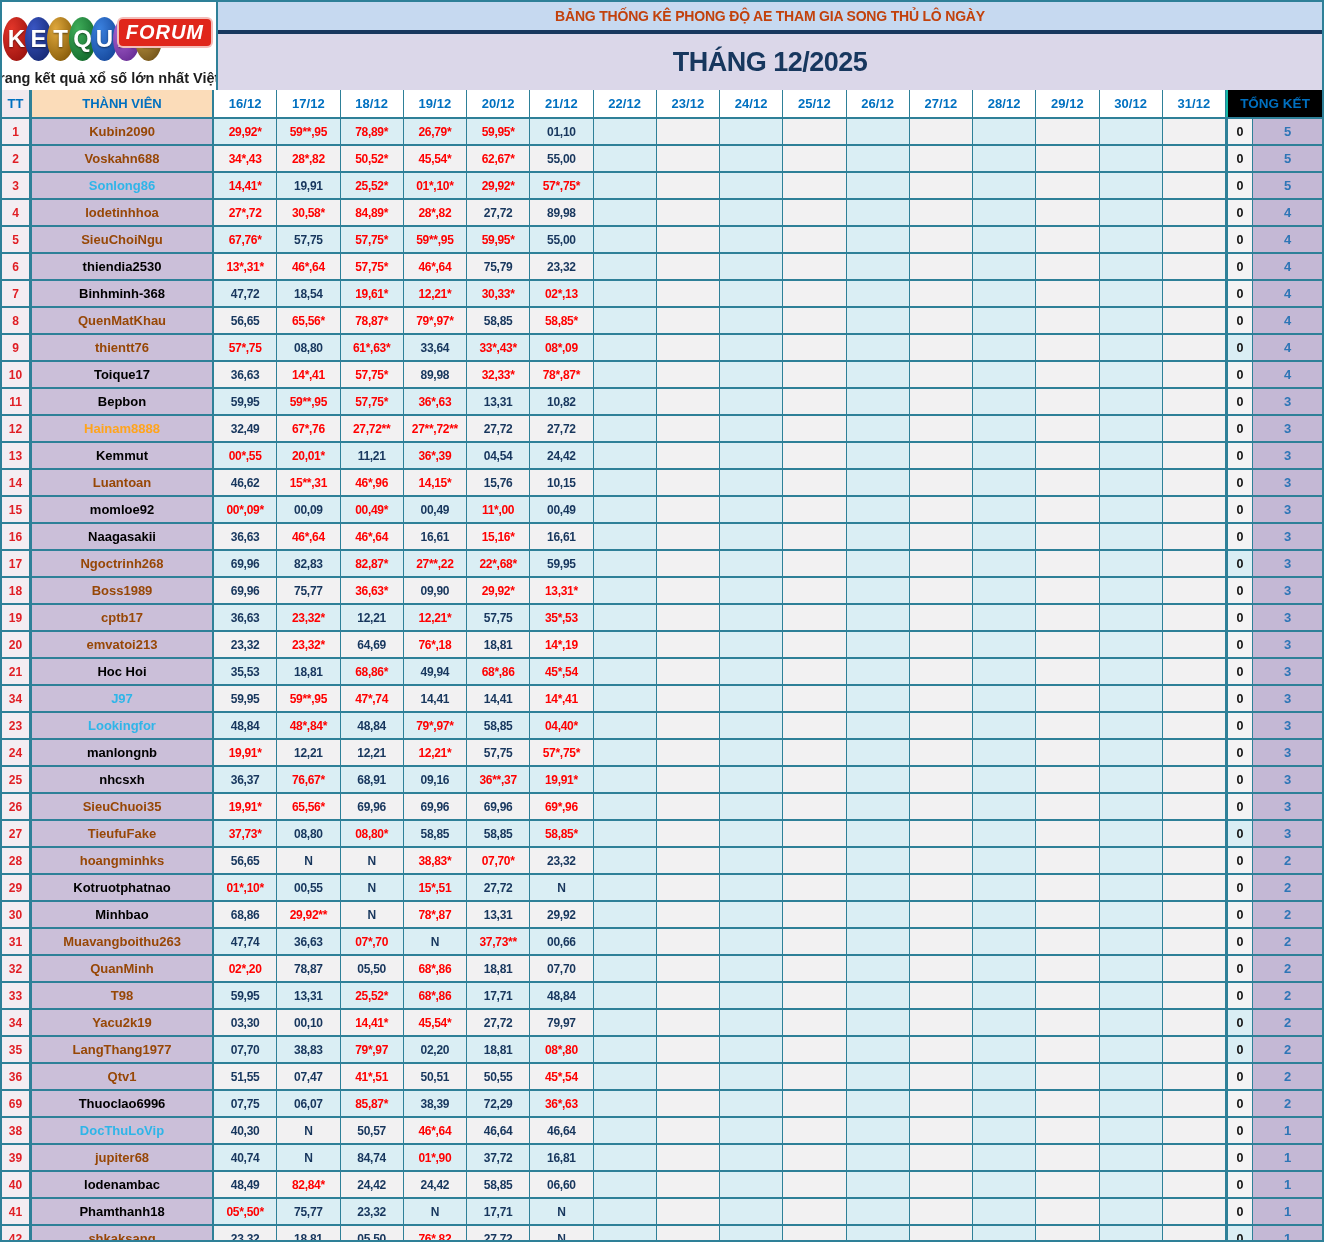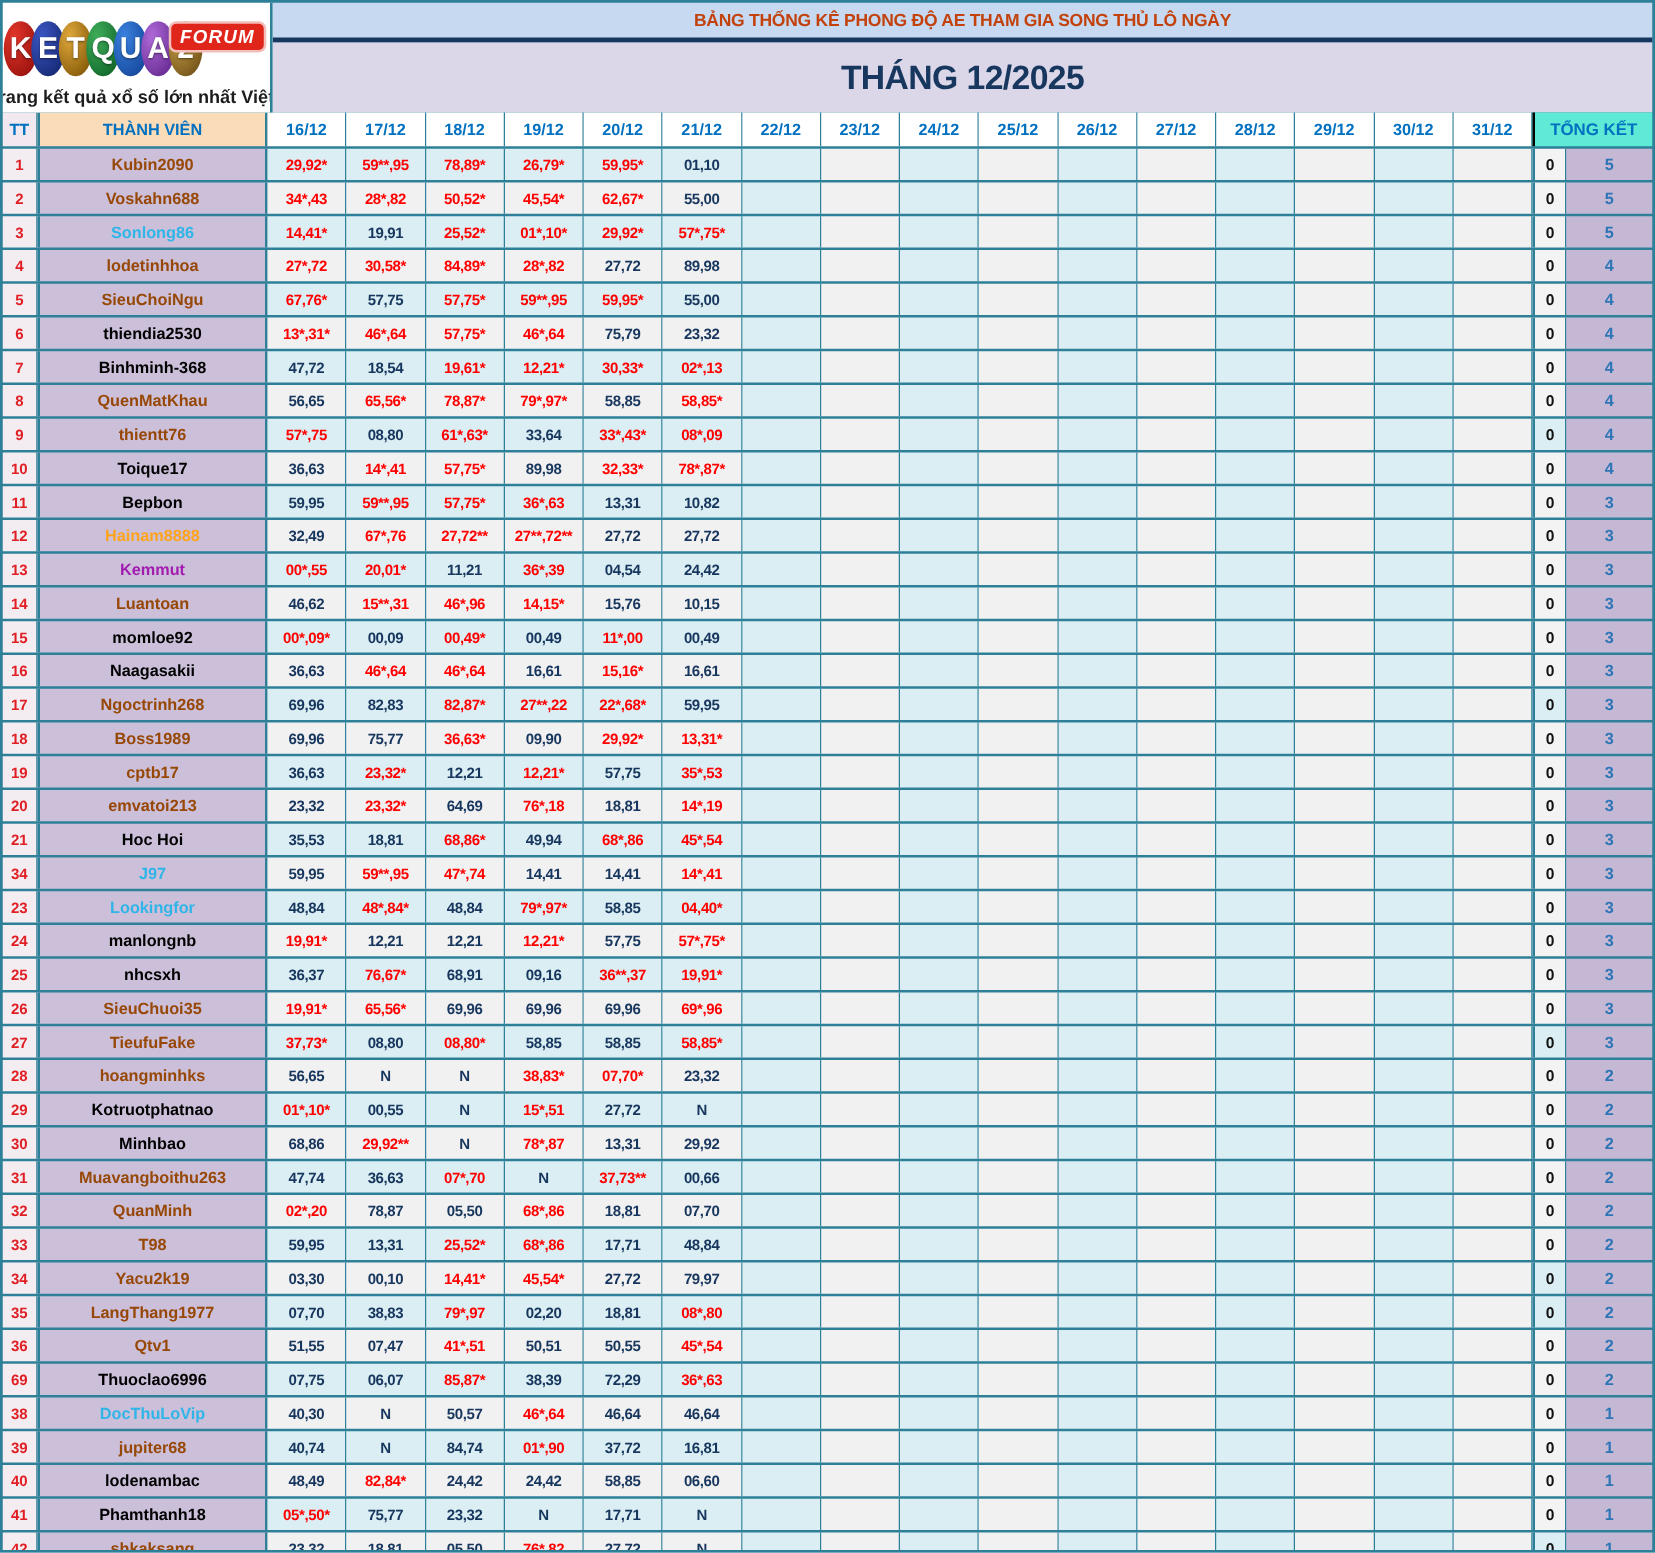--- a/index.html
+++ b/index.html
@@ -10,39 +10,39 @@
   }
   
   .masthead{display:flex;height:88px;background:#2E8098;}
   .logo-cell{width:214px;background:#ffffff;border-right:2px solid #2E8098;position:relative;overflow:hidden;flex:none;}
   .brand{position:absolute;left:1px;top:15px;display:flex;align-items:center;}
   .letter{width:27px;height:44px;border-radius:50%;margin-left:-5px;color:#fff;font-weight:bold;
     font-size:24px;display:flex;align-items:center;justify-content:center;flex:none;
     text-shadow:0 1px 2px rgba(0,0,0,.5);}
   .letter:first-child{margin-left:0;}
   .forum-badge{position:absolute;right:5px;top:17px;background:#E0261B;color:#fff;font-weight:bold;
-    font-style:italic;font-size:15px;padding:2px 7px;border-radius:4px;letter-spacing:1px;
+    font-style:italic;font-size:20px;padding:2px 7px;border-radius:4px;letter-spacing:1px;
     box-shadow:0 0 0 2px #f3bdb9;}
   .tagline{position:absolute;left:-3px;bottom:4px;white-space:nowrap;font-size:14.5px;font-weight:bold;color:#1d1d1d;}
   .title-stack{flex:1;display:flex;flex-direction:column;min-width:0;}
   .band1{height:28px;background:#C6D9F0;border-bottom:4px solid #17375E;display:flex;align-items:center;justify-content:center;}
   .band1-text{color:#c2410c;font-weight:bold;font-size:14px;letter-spacing:-0.2px;text-align:center;}
   .band2{flex:1;background:#DBD7E9;display:flex;align-items:center;justify-content:center;}
   .band2-text{color:#17375E;font-weight:bold;font-size:27px;letter-spacing:-0.5px;}
   
   .grid{display:grid;grid-template-columns:28px 184px repeat(16,1fr) 27px 69px;background:transparent;}
   .hrow{height:27px;border-bottom:2px solid #2E8098;}
   .drow{height:25px;border-bottom:2px solid #2E8098;}
   .drow:last-child{border-bottom:none;}
   .c,.hc{display:flex;align-items:center;justify-content:center;border-right:1px solid #2E8098;
     font-weight:bold;overflow:hidden;white-space:nowrap;min-width:0;}
   .hc{background:#ffffff;color:#0070C0;font-size:13px;}
   .tt-h{background:#F1E9EF;}
   .nm-h{background:#FBDCB9;border-left:2px solid #2E8098;border-right:2px solid #2E8098;}
-  .tk-h{background:#5eead4;grid-column:span 2;border-left:2px solid #000000;border-right:none;font-size:13.5px;}
+  .tk-h{background:#000000;grid-column:span 2;border-left:2px solid #14b8a6;border-right:none;font-size:13.5px;}
   .tt{background:#F3EDF2;color:#E01F25;font-size:12px;}
   .nm{background:#CBBFD9;border-left:2px solid #2E8098;border-right:2px solid #2E8098;font-size:13px;}
   .val{font-size:12px;letter-spacing:-0.3px;}
   .val-r{color:#FF0000;}
   .val-b{color:#17365D;}
   .vbg-o{background:#DAEEF4;}
   .vbg-e{background:#F2F1F2;}
   .ebg-c{background:#DAEEF4;}
   .ebg-w{background:#F2F1F2;}
   .tk0{background:#F4F3F4;color:#121212;font-size:12.5px;border-left:2px solid #2E8098;}
@@ -360,21 +360,21 @@
         <div class="c ebg-w"></div>
         <div class="c ebg-c"></div>
         <div class="c ebg-w"></div>
         <div class="c ebg-c"></div>
         <div class="c ebg-w"></div>
         <div class="c tk0">0</div>
         <div class="c tk">3</div>
       </div>
       <div class="grid drow">
         <div class="c tt">13</div>
-        <div class="c nm" style="color:#a21caf">Kemmut</div>
+        <div class="c nm" style="color:#000000">Kemmut</div>
         <div class="c val vbg-o val-r">00*,55</div>
         <div class="c val vbg-o val-r">20,01*</div>
         <div class="c val vbg-o val-b">11,21</div>
         <div class="c val vbg-o val-r">36*,39</div>
         <div class="c val vbg-o val-b">04,54</div>
         <div class="c val vbg-o val-b">24,42</div>
         <div class="c ebg-c"></div>
         <div class="c ebg-w"></div>
         <div class="c ebg-c"></div>
         <div class="c ebg-w"></div>

